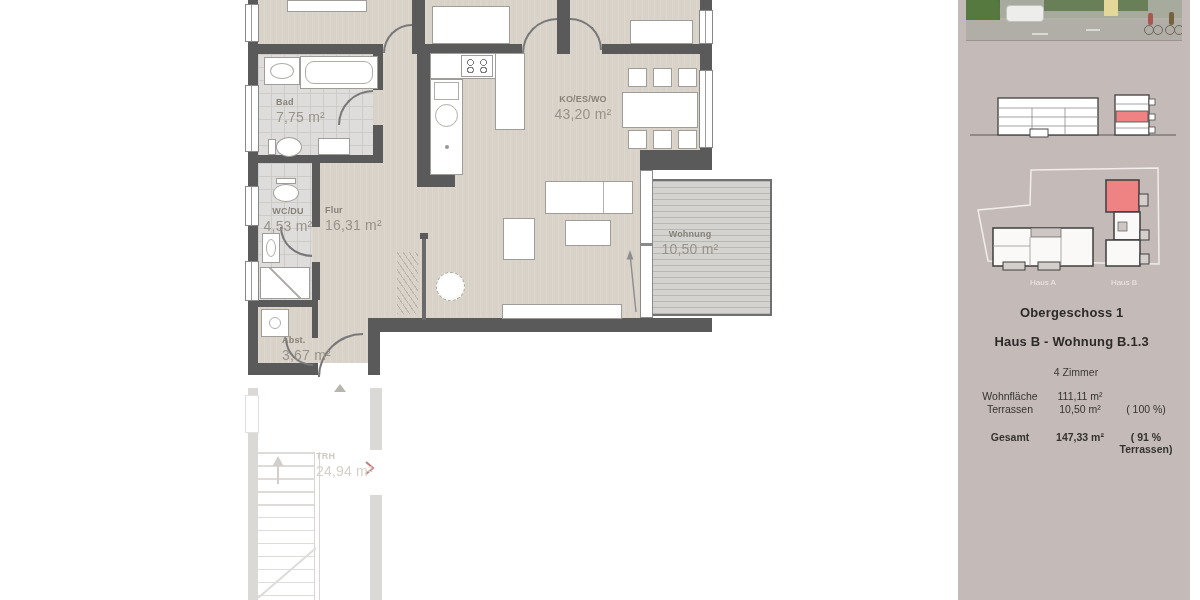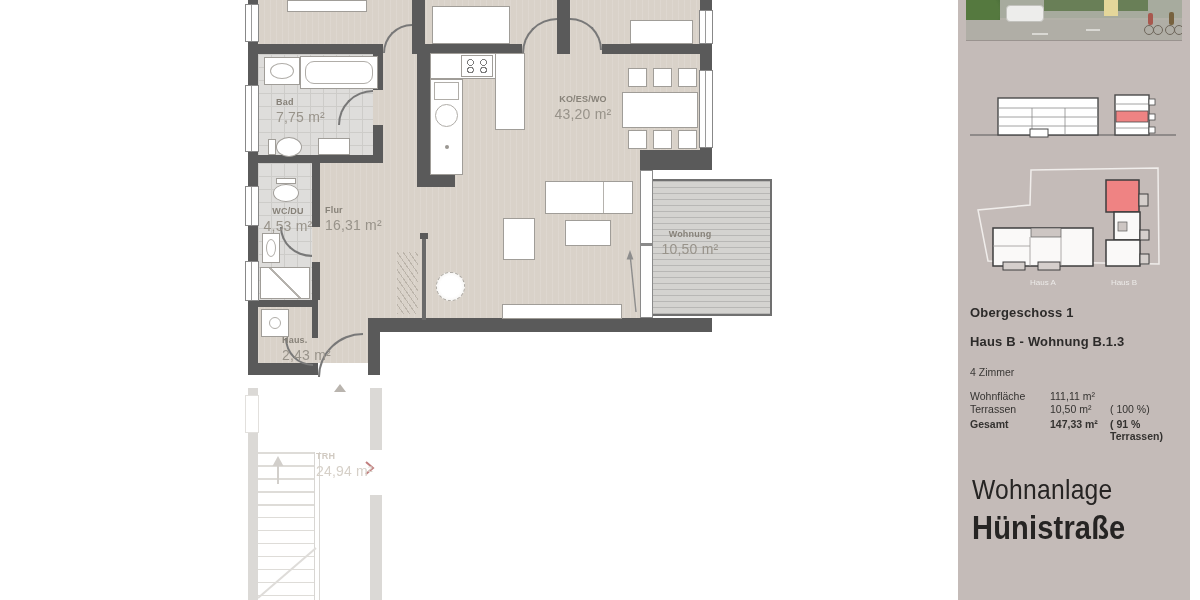--- a/index.html
+++ b/index.html
@@ -28,30 +28,30 @@
   .faint .ar{color:#d6d0c8;}
   .hatch{position:absolute;background:repeating-linear-gradient(55deg,rgba(150,143,132,.45) 0 1px,transparent 1px 5px);}
   .plant{position:absolute;border:1px dashed #adaaa4;border-radius:50%;background:radial-gradient(circle,#ffffff 0 55%,#eceae6 100%);}
   .tri{position:absolute;width:0;height:0;border-left:6px solid transparent;border-right:6px solid transparent;border-bottom:8px solid #b9b4ae;}
   .lightw{position:absolute;background:#dbd9d6;}
   .treads{position:absolute;background:repeating-linear-gradient(180deg,#dedcd8 0 1.5px,transparent 1.5px 13px);}
   .railline{position:absolute;background:#d8d6d3;}
   
   .sidebar{position:absolute;left:958px;top:0;width:232px;height:600px;background:#c4bbb8;}
   .photo{position:absolute;left:8px;top:0;width:216px;height:40px;overflow:hidden;background:linear-gradient(180deg,#a7ab9e 0 45%,#b3b1a8 45% 100%);box-shadow:0 1px 0 #9a938f;}
-  .info{position:absolute;left:12px;top:305px;width:212px;color:#2d2b2a;}
+  .info{position:absolute;left:12px;top:305px;width:212px;color:#2d2b2a;text-align:center;}
   .info .h1{font-size:13.5px;font-weight:700;letter-spacing:.2px;transform:scaleX(.96);transform-origin:left;}
   .info .unit{margin-top:14px;}
   .info .zim{margin-top:17px;font-size:10.5px;font-weight:400;color:#3a3836;}
   .irow{display:flex;margin-top:1px;font-size:10.5px;color:#343230;}
   .irow .c1{width:80px;}
   .irow .c2{width:60px;}
   .irow .c3{flex:1;}
   .rows{margin-top:12px;}
-  .irow.total{margin-top:3px;font-weight:700;}
+  .irow.total{margin-top:16px;font-weight:700;}
   .project{position:absolute;left:14px;top:474px;color:#262423;}
   .project .l1{font-size:28px;font-weight:400;letter-spacing:.3px;transform:scaleX(.88);transform-origin:left;}
   .project .l2{font-size:33px;font-weight:700;margin-top:3px;letter-spacing:.2px;transform:scaleX(.88);transform-origin:left;}
   svg{display:block;}
 </style>
 </head>
 <body>
 
 <div class="stage">
 
@@ -184,22 +184,22 @@
     </div>
     <div class="lbl center" style="left:260px;top:205px;width:56px;">
       <div class="nm">WC/DU</div>
       <div class="ar">4,53 m²</div>
     </div>
     <div class="lbl" style="left:325px;top:204px;">
       <div class="nm">Flur</div>
       <div class="ar">16,31 m²</div>
     </div>
     <div class="lbl" style="left:282px;top:334px;">
-      <div class="nm">Haus.</div>
-      <div class="ar">2,43 m²</div>
+      <div class="nm">Abst.</div>
+      <div class="ar">3,67 m²</div>
     </div>
     <div class="lbl center" style="left:540px;top:93px;width:86px;">
       <div class="nm">KO/ES/WO</div>
       <div class="ar">43,20 m²</div>
     </div>
     <div class="lbl center" style="left:655px;top:228px;width:70px;">
       <div class="nm">Wohnung</div>
       <div class="ar">10,50 m²</div>
     </div>
     <div class="lbl faint" style="left:316px;top:450px;">
@@ -276,18 +276,14 @@
           <span class="c3">( 100 %)</span>
         </div>
         <div class="irow total">
           <span class="c1">Gesamt</span>
           <span class="c2">147,33 m²</span>
           <span class="c3">(  91 % Terrassen)</span>
         </div>
       </div>
     </div>
 
-    <div class="project">
-      <div class="l1">Wohnanlage</div>
-      <div class="l2">Hünistraße</div>
-    </div>
   </div>
 </div>
 
 </body></html>

